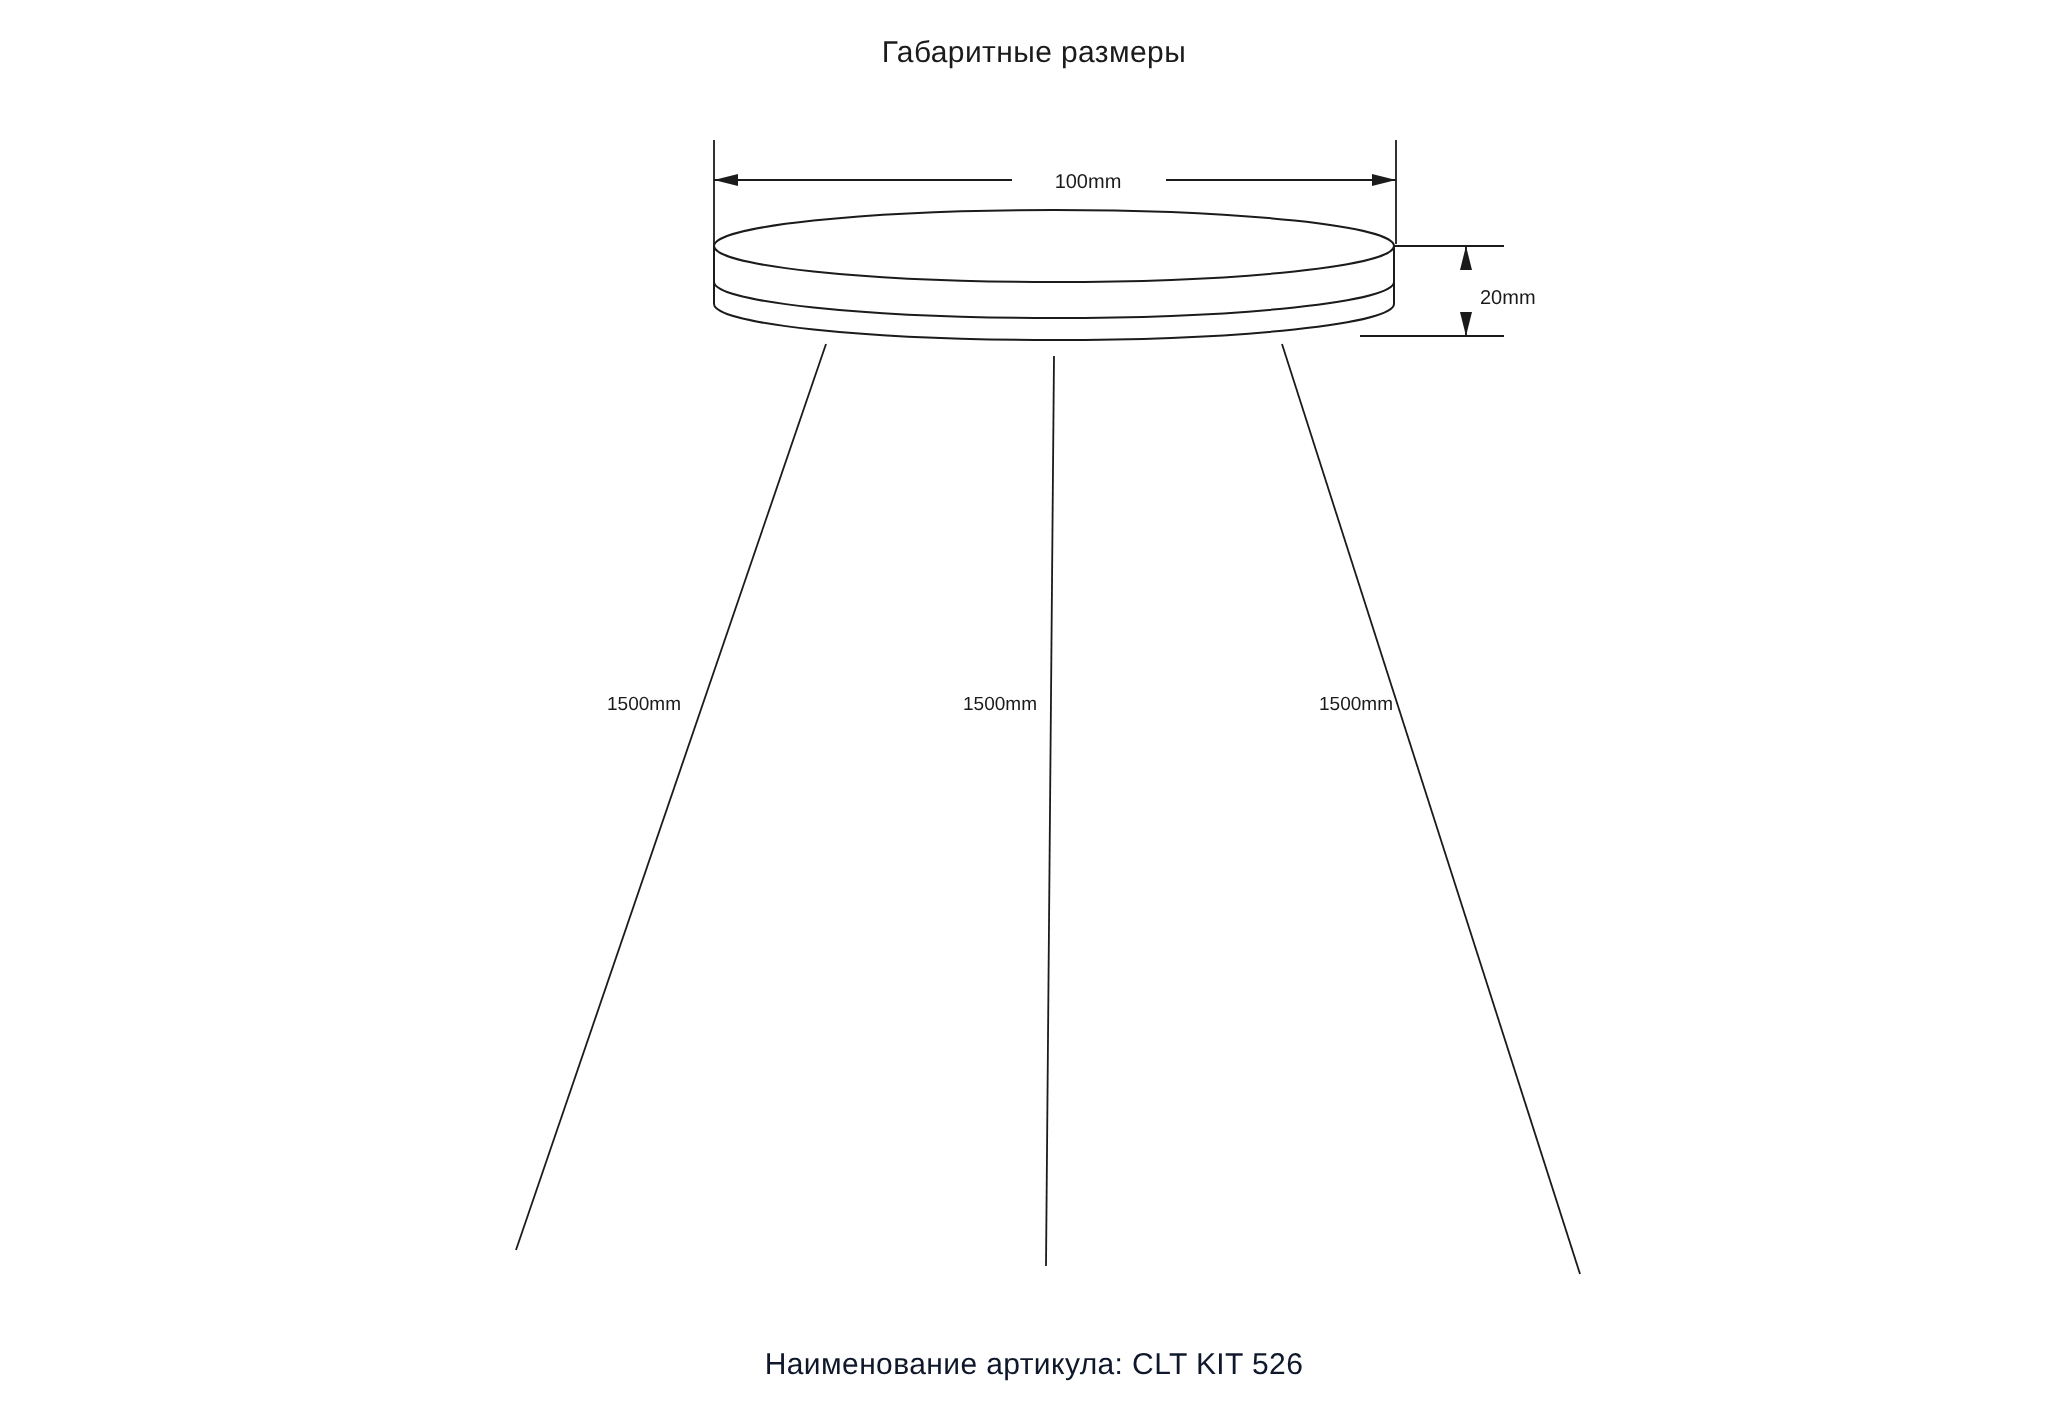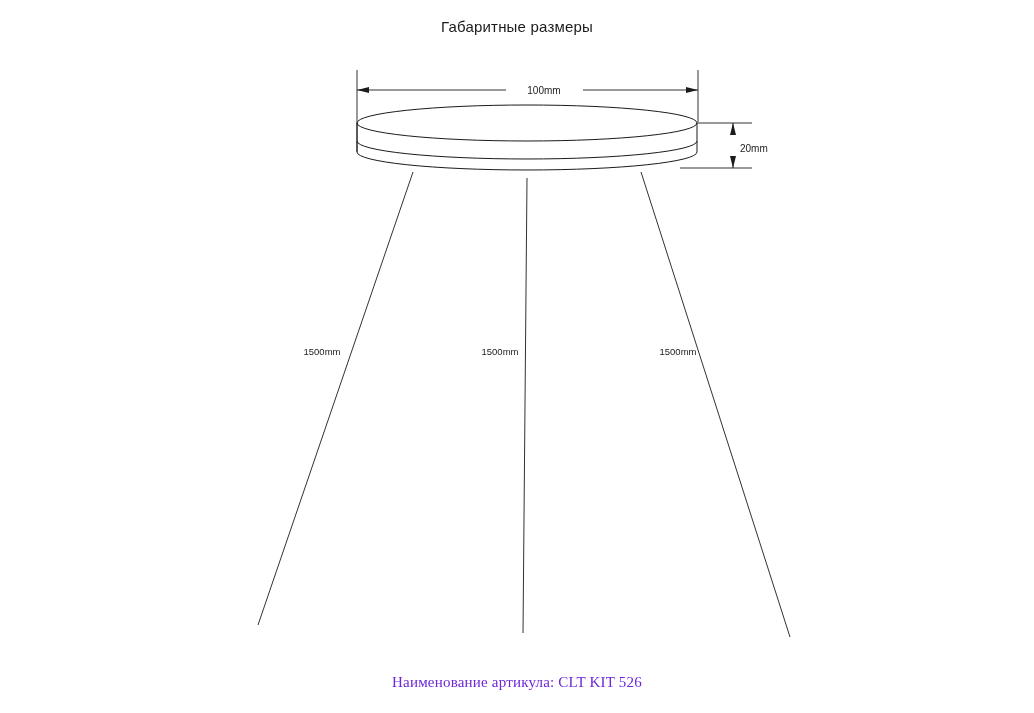--- a/index.html
+++ b/index.html
@@ -28,23 +28,22 @@
     color: #1b1b1b;
     letter-spacing: 0.2px;
   }
   .footer {
     position: absolute;
     bottom: 22px;
     left: 0;
     width: 1034px;
     text-align: center;
     font-size: 15px;
-    color: #6d28d9;
+    color: #0f172a;
     letter-spacing: 0.2px;
-    font-family: Liberation Serif, serif;
   }
   svg.drawing {
     position: absolute;
     top: 0;
     left: 0;
     width: 1034px;
     height: 713px;
   }
   svg.drawing text {
     font-family: "Liberation Sans", sans-serif;

